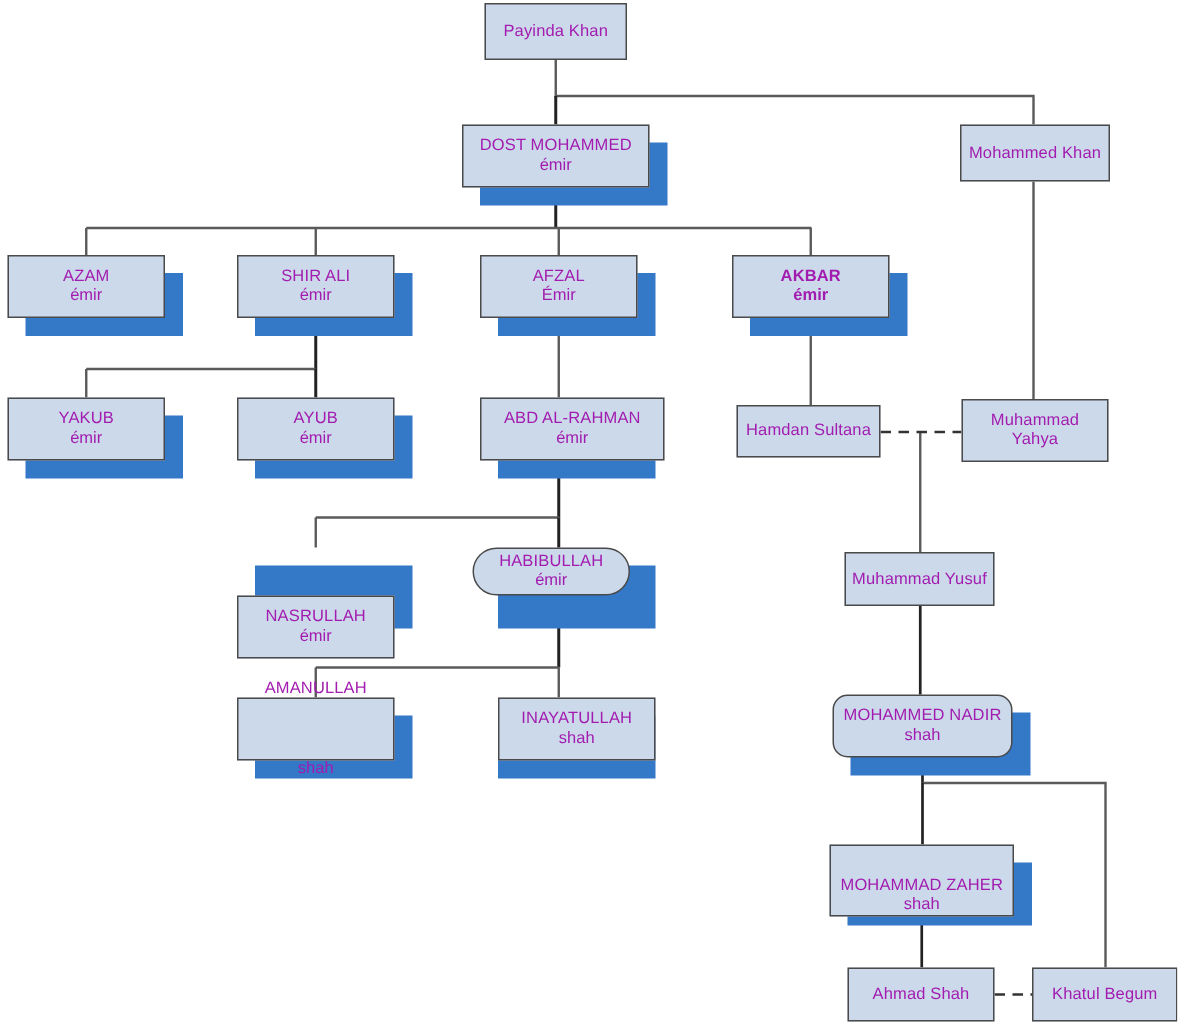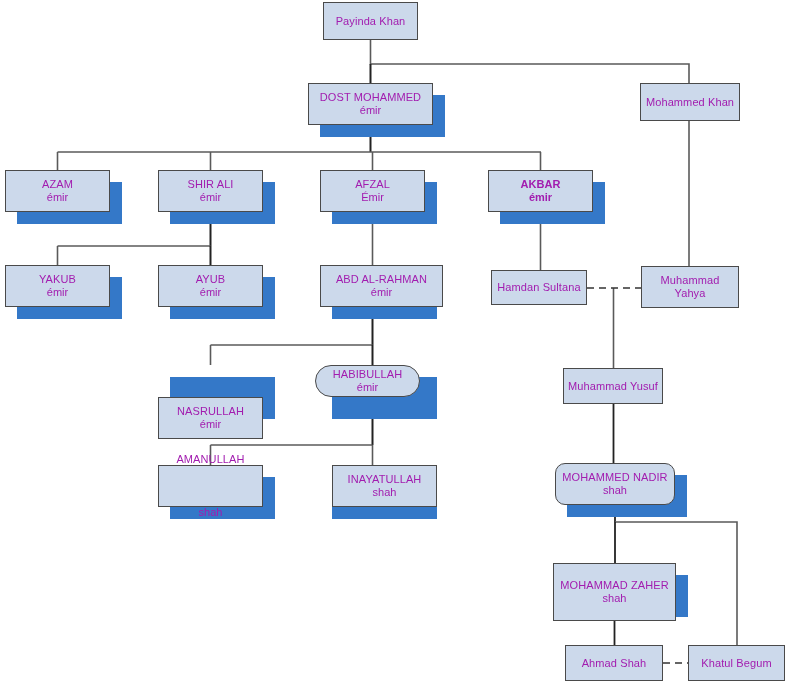--- a/index.html
+++ b/index.html
@@ -143,21 +143,21 @@
       <div class="ttl">shah</div>
     </div>
     <div class="node" style="left: 332px; top: 465px; width: 105px; height: 42px;">
       <div class="nm">INAYATULLAH</div>
       <div class="ttl">shah</div>
     </div>
     <div class="node" style="left: 555px; top: 463px; width: 120px; height: 42px; border-radius: 10px;">
       <div class="nm">MOHAMMED NADIR</div>
       <div class="ttl">shah</div>
     </div>
-    <div class="node" style="left: 553px; top: 563px; width: 123px; height: 58px;">
+    <div class="node" style="left: 553px; top: 563px; width: 123px; height: 48px; justify-content: flex-end;">
       <div class="nm">MOHAMMAD ZAHER</div>
       <div class="ttl">shah</div>
     </div>
     <div class="node" style="left: 565px; top: 645px; width: 98px; height: 36px;">
       <div class="nm">Ahmad Shah</div>
     </div>
     <div class="node" style="left: 688px; top: 645px; width: 97px; height: 36px;">
       <div class="nm">Khatul Begum</div>
     </div>
   </div>

